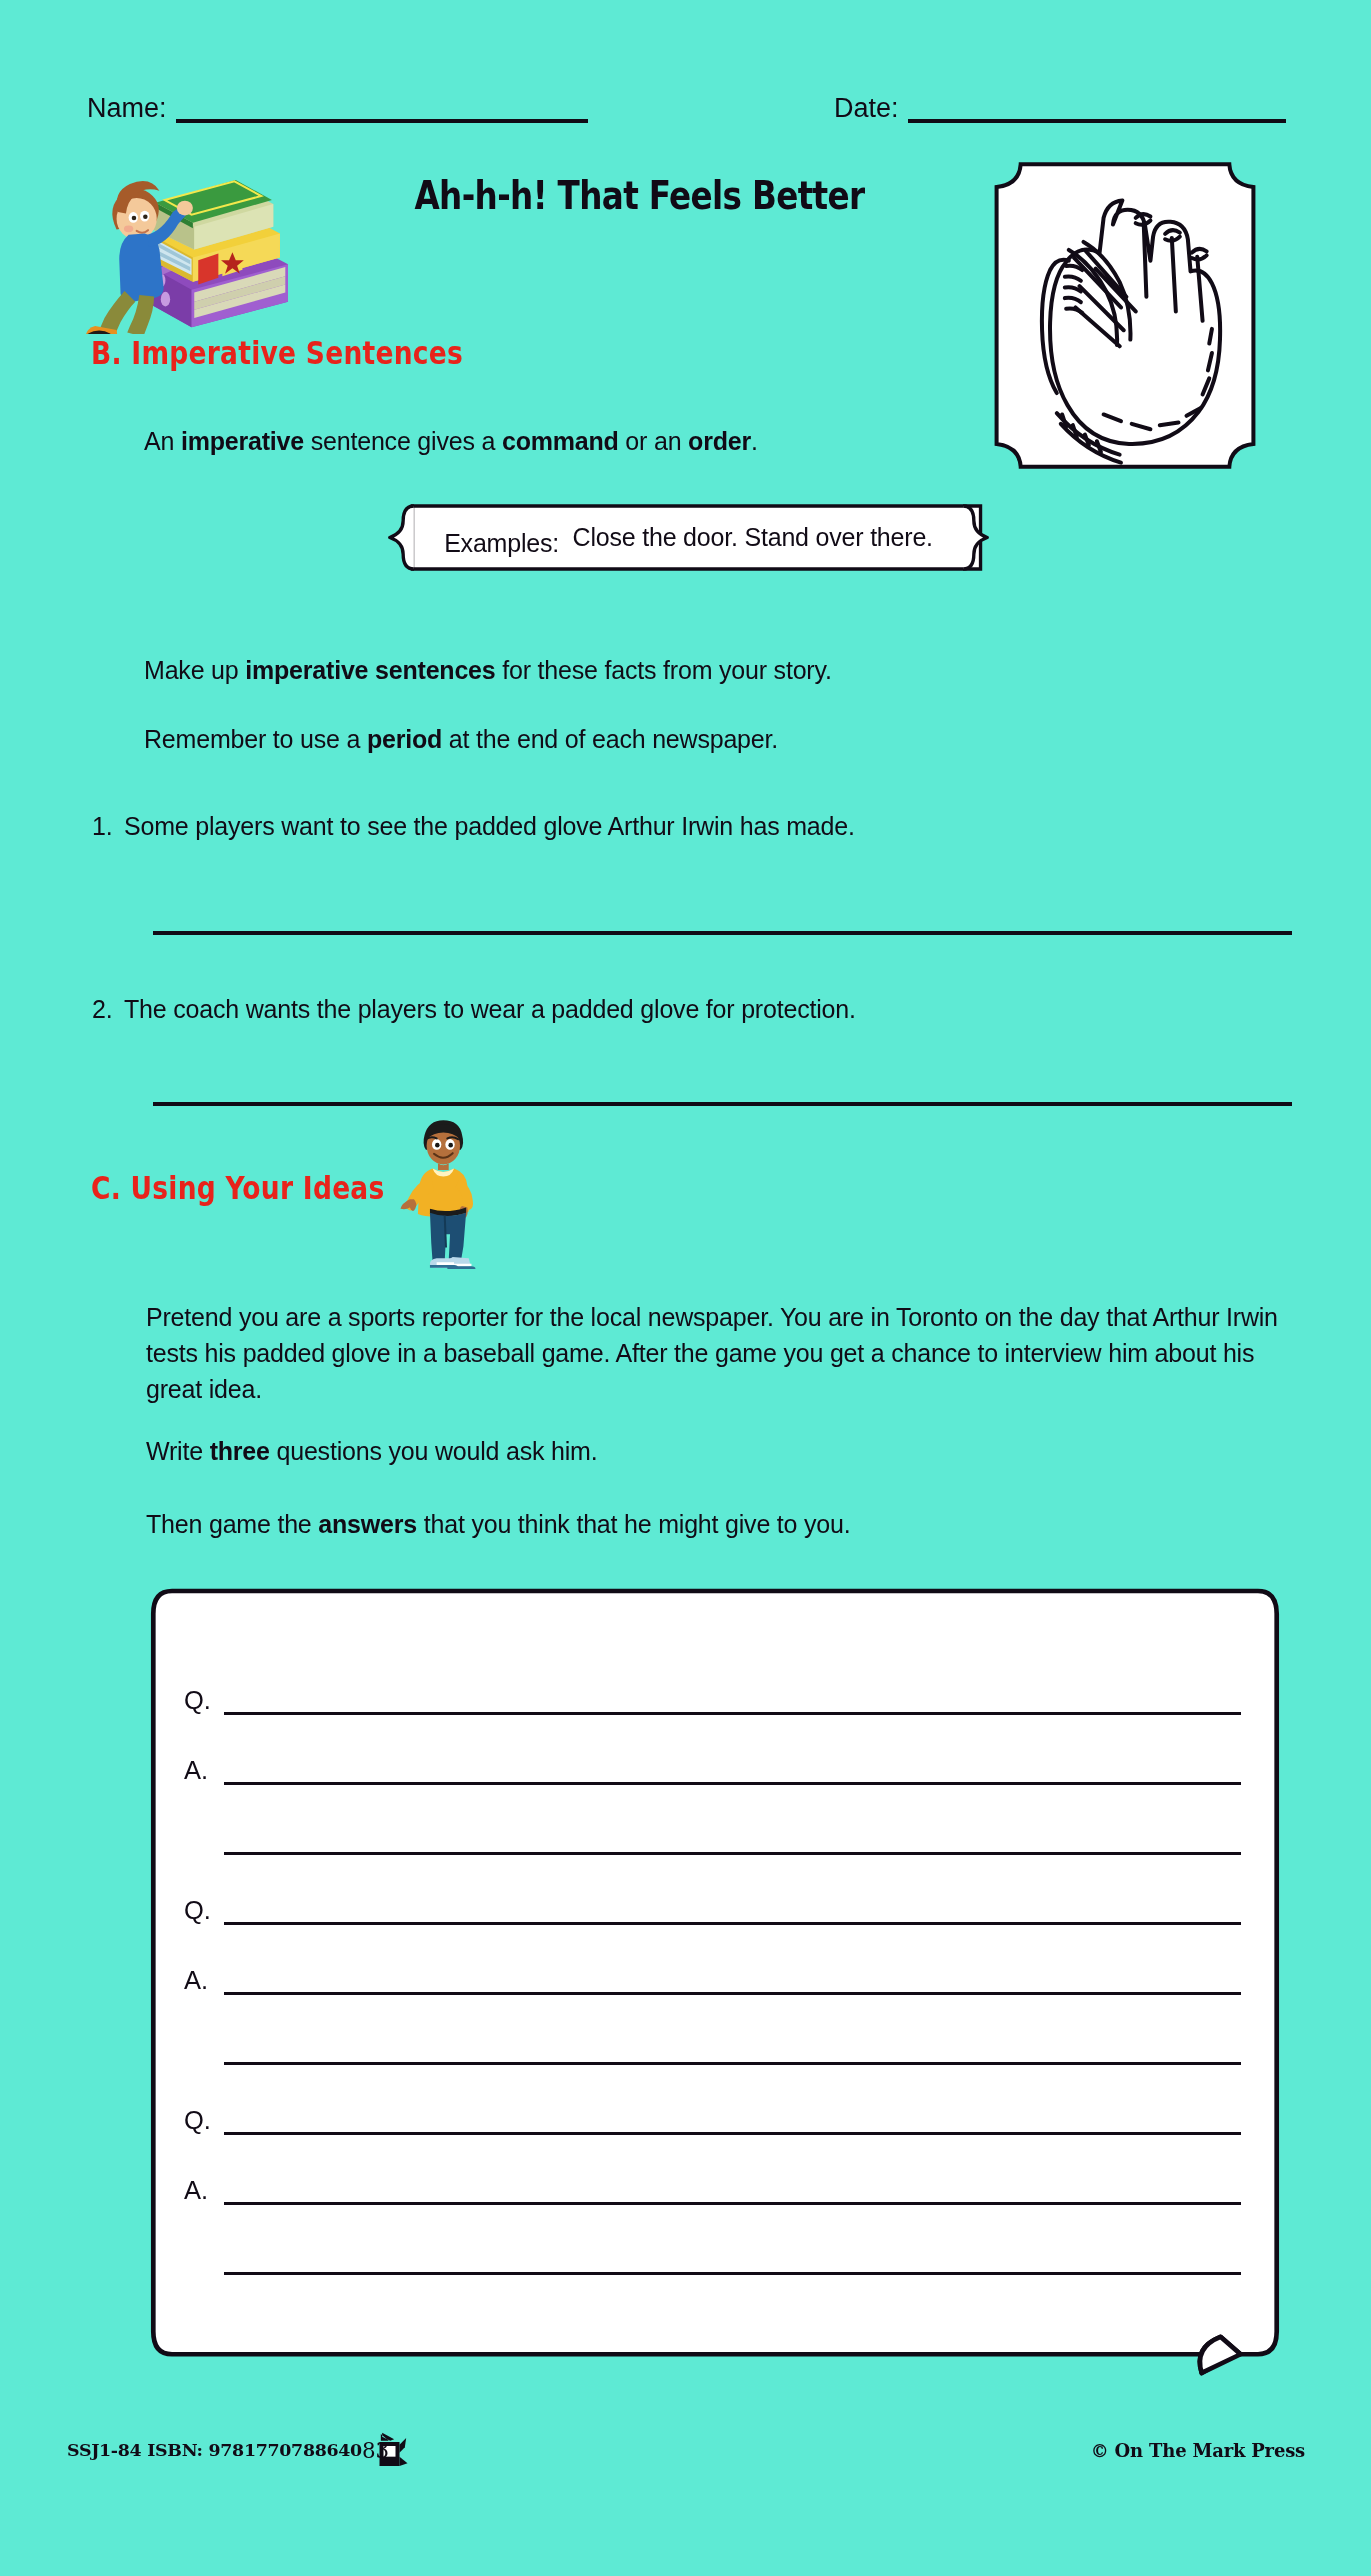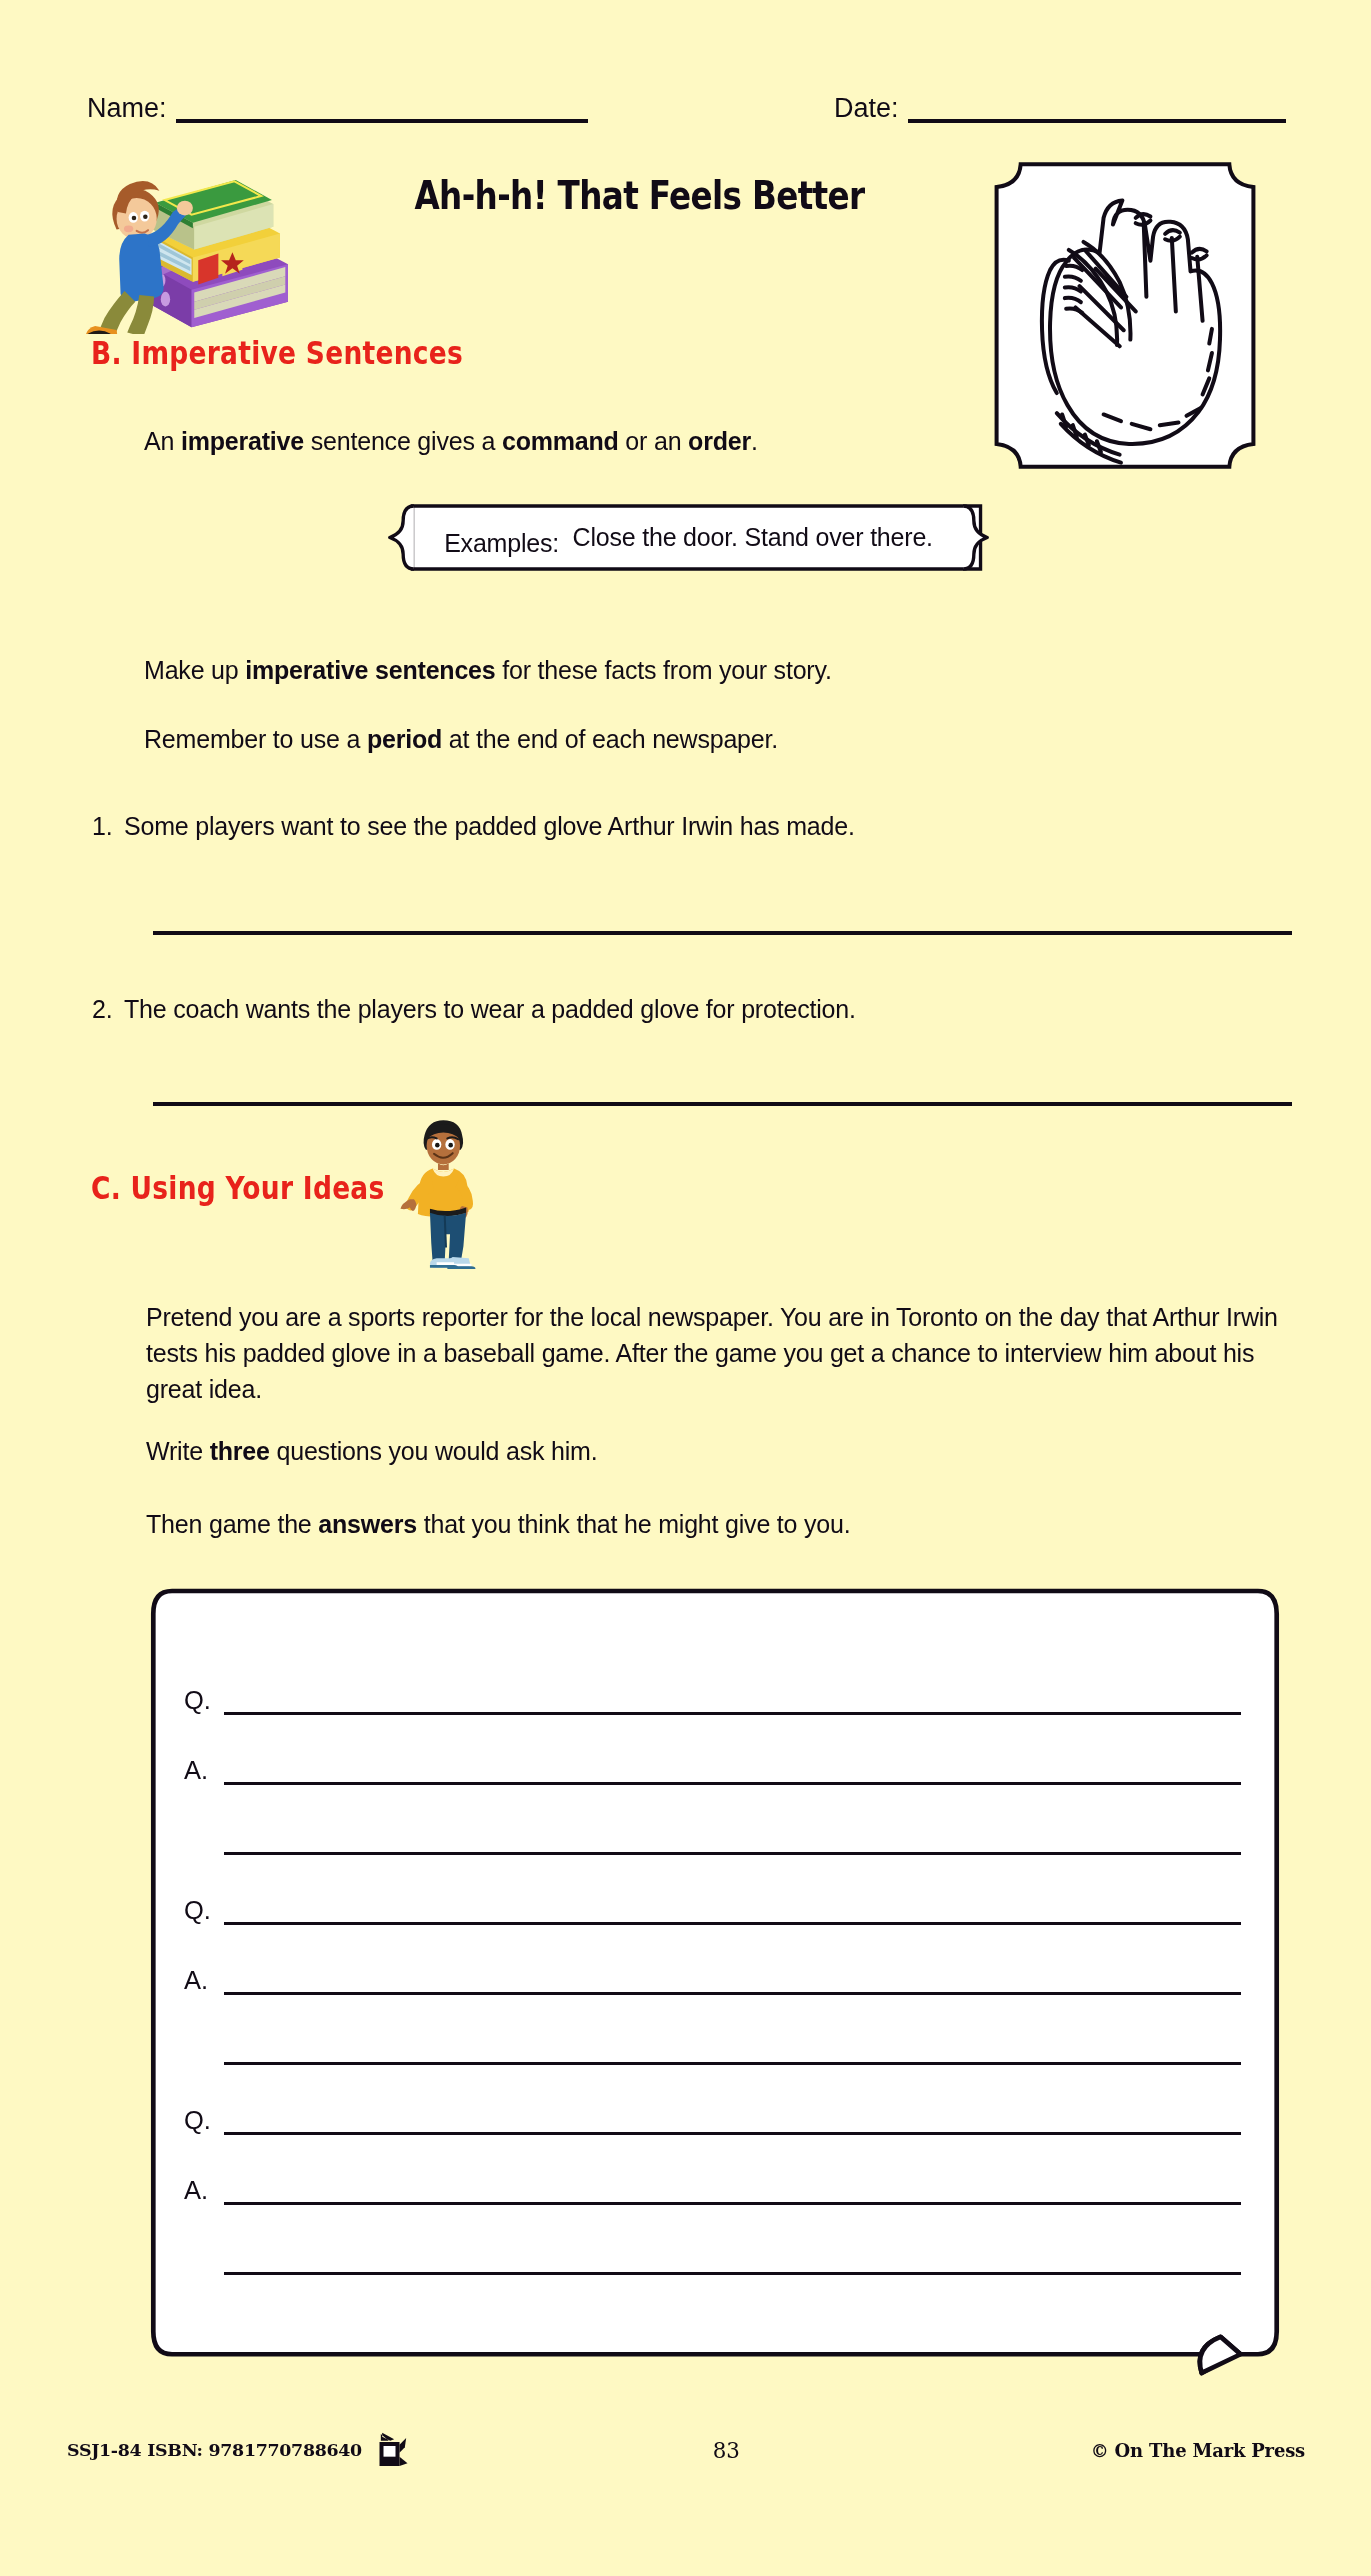--- a/index.html
+++ b/index.html
@@ -8,21 +8,21 @@
     background: #ffffff;
   }
   body {
     font-family: "Liberation Sans", sans-serif;
     color: #110b16;
   }
   #page {
     position: relative;
     width: 1372px;
     height: 2576px;
-    background: #fef9c3;
+    background: #5eead4;
     overflow: hidden;
   }
 
   
   .hdr {
     position: absolute;
     left: 87px;
     top: 79px;
     width: 1199px;
     height: 47px;
@@ -188,21 +188,21 @@
   .footer-left {
     font-family: "DejaVu Serif", "Liberation Serif", serif;
     font-size: 17.4px;
     font-weight: bold;
     letter-spacing: -0.3px;
     white-space: nowrap;
   }
   .footer-logo { margin-left: 12px; width: 35px; height: 40px; }
   .footer-center {
     flex: 1 1 auto;
-    text-align: center;
+    text-align: left;
     font-family: "DejaVu Serif", "Liberation Serif", serif;
     font-size: 21.4px;
     margin-left: -47px;
   }
   .footer-right {
     font-family: "DejaVu Serif", "Liberation Serif", serif;
     font-size: 18px;
     font-weight: bold;
     letter-spacing: -0.2px;
     white-space: nowrap;

